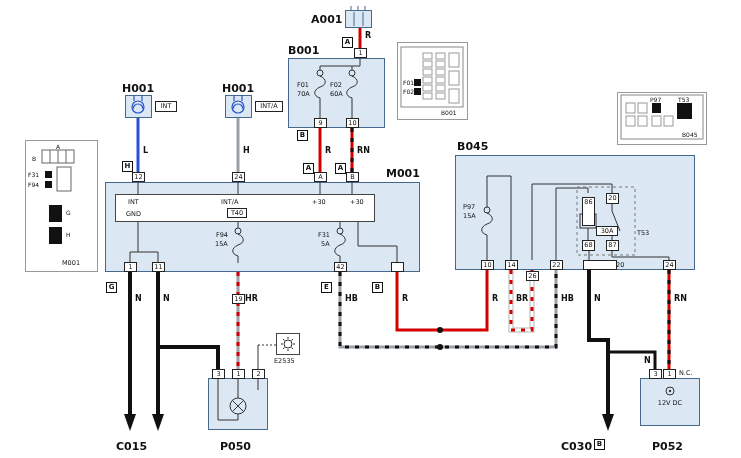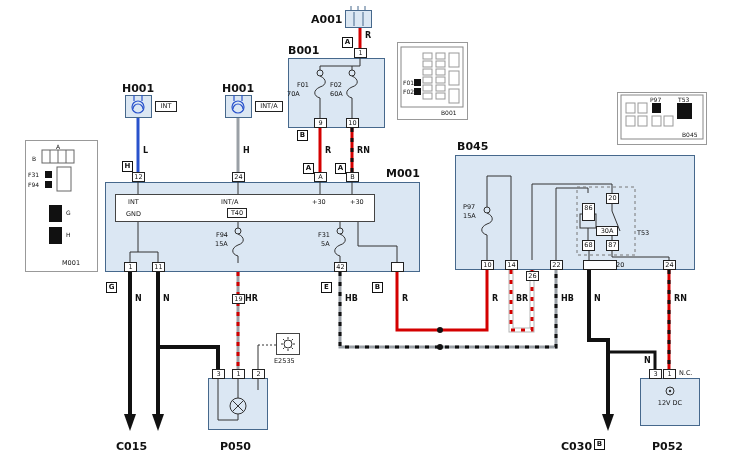--- a/index.html
+++ b/index.html
@@ -275,21 +275,21 @@
   <div class="wlabel" style="left:516px;top:294px;">BR</div>
   <div class="wlabel" style="left:561px;top:294px;">HB</div>
   <div class="wlabel" style="left:594px;top:294px;">N</div>
   <div class="wlabel" style="left:674px;top:294px;">RN</div>
   <div class="wlabel" style="left:644px;top:356px;">N</div>
 
   <div class="pin" style="left:354px;top:48px;">1</div>
   <div class="pin" style="left:314px;top:118px;">9</div>
   <div class="pin" style="left:346px;top:118px;">10</div>
   <div class="slabel" style="left:297px;top:81px;">F01</div>
-  <div class="slabel" style="left:287px;top:90px;">70A</div>
+  <div class="slabel" style="left:297px;top:90px;">70A</div>
   <div class="slabel" style="left:330px;top:81px;">F02</div>
   <div class="slabel" style="left:330px;top:90px;">60A</div>
 
   <div class="tinybox" style="left:155px;top:101px;width:22px;height:11px;">INT</div>
   <div class="tinybox" style="left:255px;top:101px;width:28px;height:11px;">INT/A</div>
 
   <div class="pin" style="left:132px;top:172px;">12</div>
   <div class="pin" style="left:232px;top:172px;">24</div>
   <div class="pin" style="left:314px;top:172px;">A</div>
   <div class="pin" style="left:346px;top:172px;">B</div>
@@ -311,21 +311,21 @@
   <div class="slabel" style="left:321px;top:240px;">5A</div>
 
   <div class="pin" style="left:481px;top:260px;">10</div>
   <div class="pin" style="left:505px;top:260px;">14</div>
   <div class="pin" style="left:526px;top:271px;">26</div>
   <div class="pin" style="left:550px;top:260px;">22</div>
   <div class="pin" style="left:583px;top:260px;padding-left:32px;">20</div>
   <div class="pin" style="left:663px;top:260px;">24</div>
   <div class="slabel" style="left:463px;top:203px;">P97</div>
   <div class="slabel" style="left:463px;top:212px;">15A</div>
-  <div class="pin" style="left:582px;top:203px;height:18px;line-height:9px;text-align:center;">86</div>
+  <div class="pin" style="left:582px;top:197px;height:29px;line-height:9px;text-align:center;">86</div>
   <div class="pin" style="left:606px;top:193px;height:11px;line-height:9px;">20</div>
   <div class="pin" style="left:582px;top:240px;height:11px;line-height:9px;">68</div>
   <div class="pin" style="left:606px;top:240px;height:11px;line-height:9px;">87</div>
   <div class="tinybox" style="left:596px;top:226px;width:22px;height:10px;line-height:8px;">30A</div>
   <div class="slabel" style="left:637px;top:229px;">T53</div>
 
   <div class="pin" style="left:212px;top:369px;">3</div>
   <div class="pin" style="left:232px;top:369px;">1</div>
   <div class="pin" style="left:252px;top:369px;">2</div>
 

